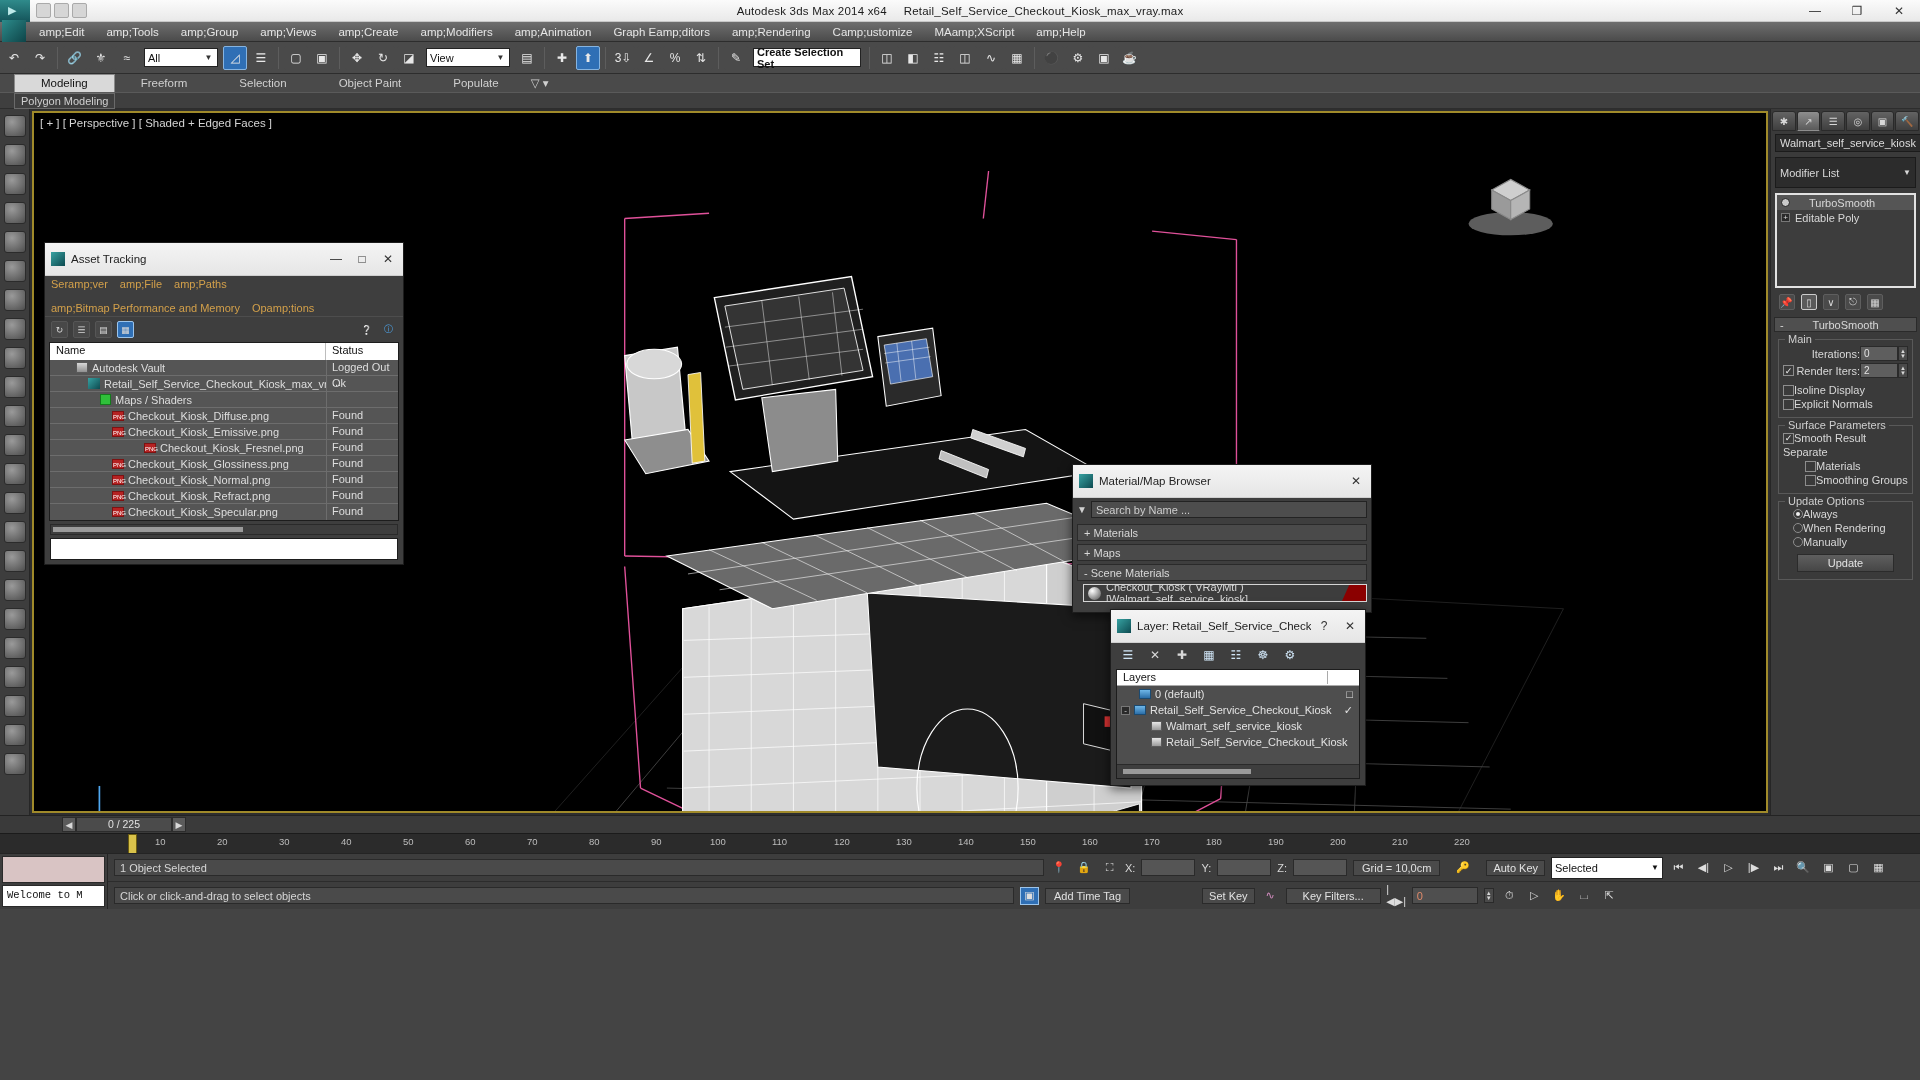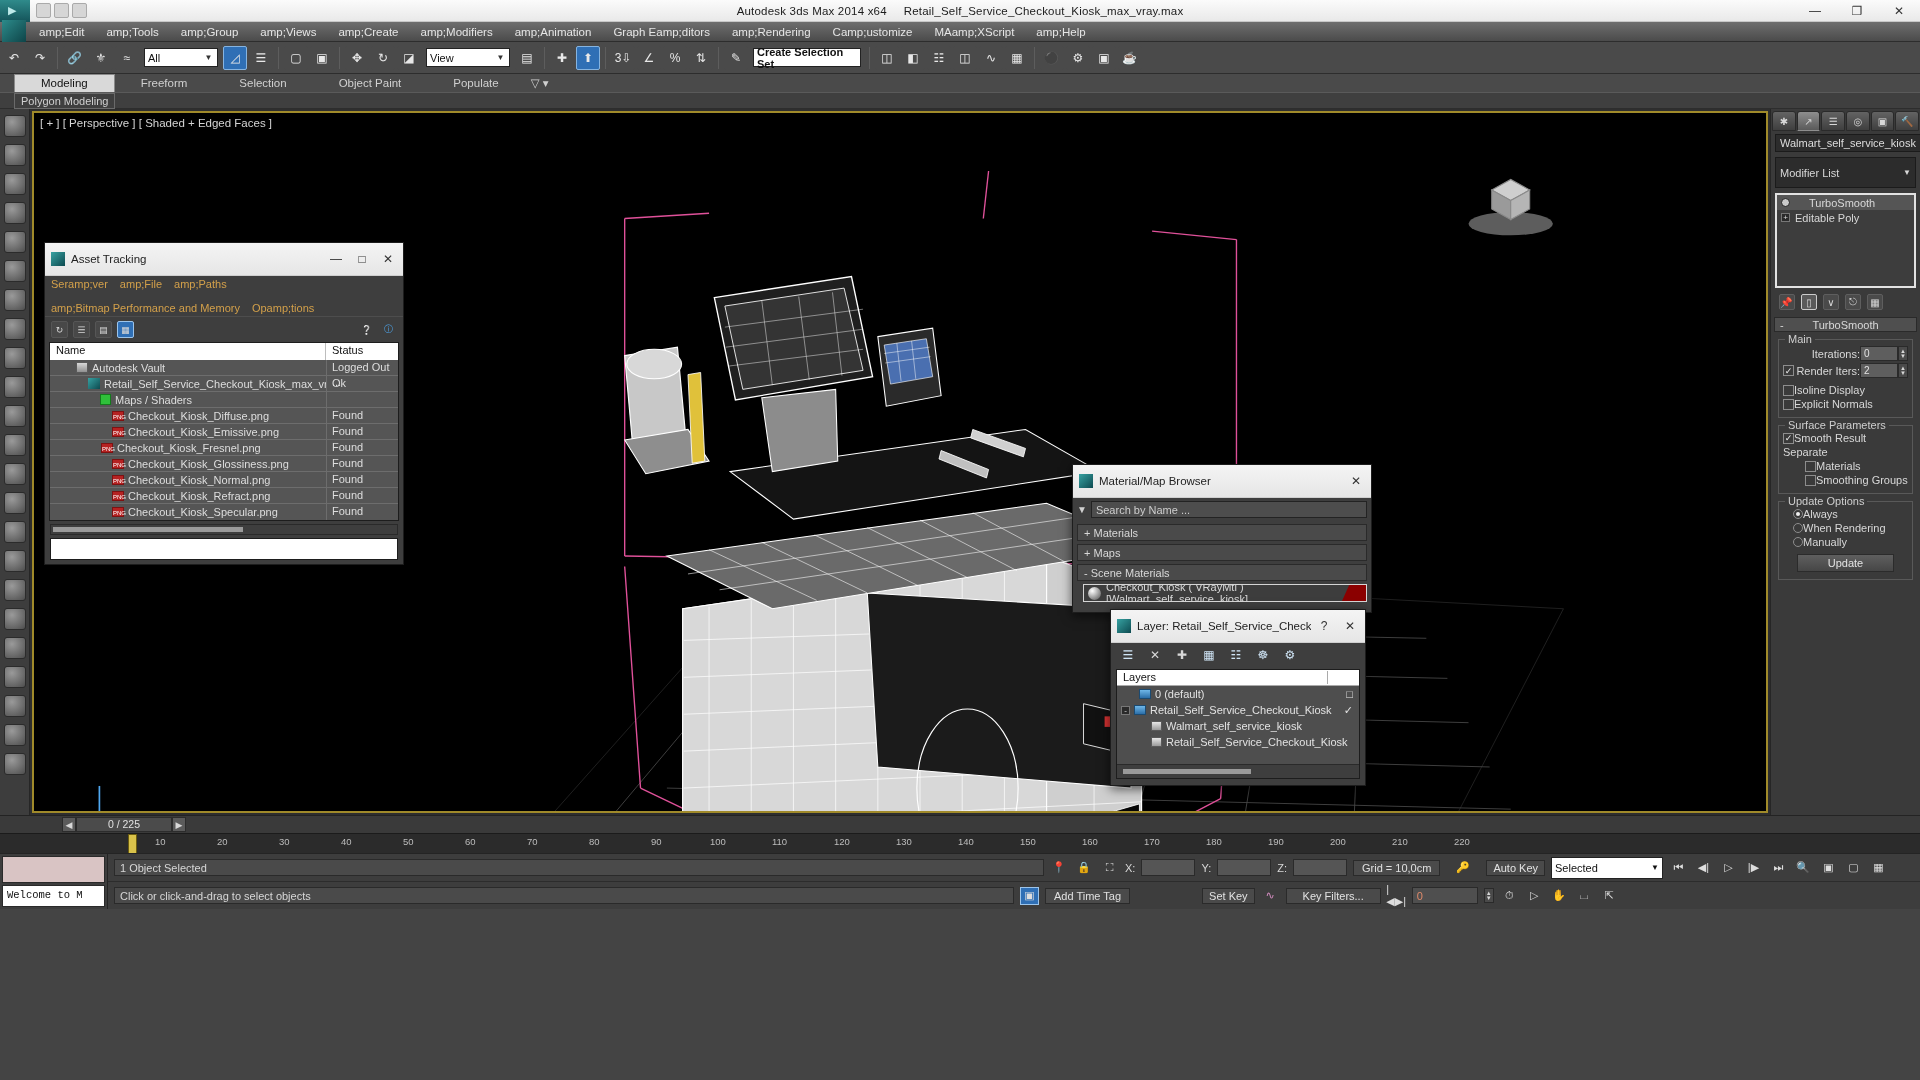--- a/index.html
+++ b/index.html
@@ -618,21 +618,21 @@
         <div class="st">Found</div>
       </div>
       <div class="atrow">
         <div class="nm" style="padding-left:62px;">
             <span class="png">PNG</span>
           <span>Checkout_Kiosk_Emissive.png</span>
           </div>
         <div class="st">Found</div>
       </div>
       <div class="atrow">
-        <div class="nm" style="padding-left:51px;">
+        <div class="nm" style="padding-left:94px;">
             <span class="png">PNG</span>
           <span>Checkout_Kiosk_Fresnel.png</span>
           </div>
         <div class="st">Found</div>
       </div>
       <div class="atrow">
         <div class="nm" style="padding-left:62px;">
             <span class="png">PNG</span>
           <span>Checkout_Kiosk_Glossiness.png</span>
           </div>

